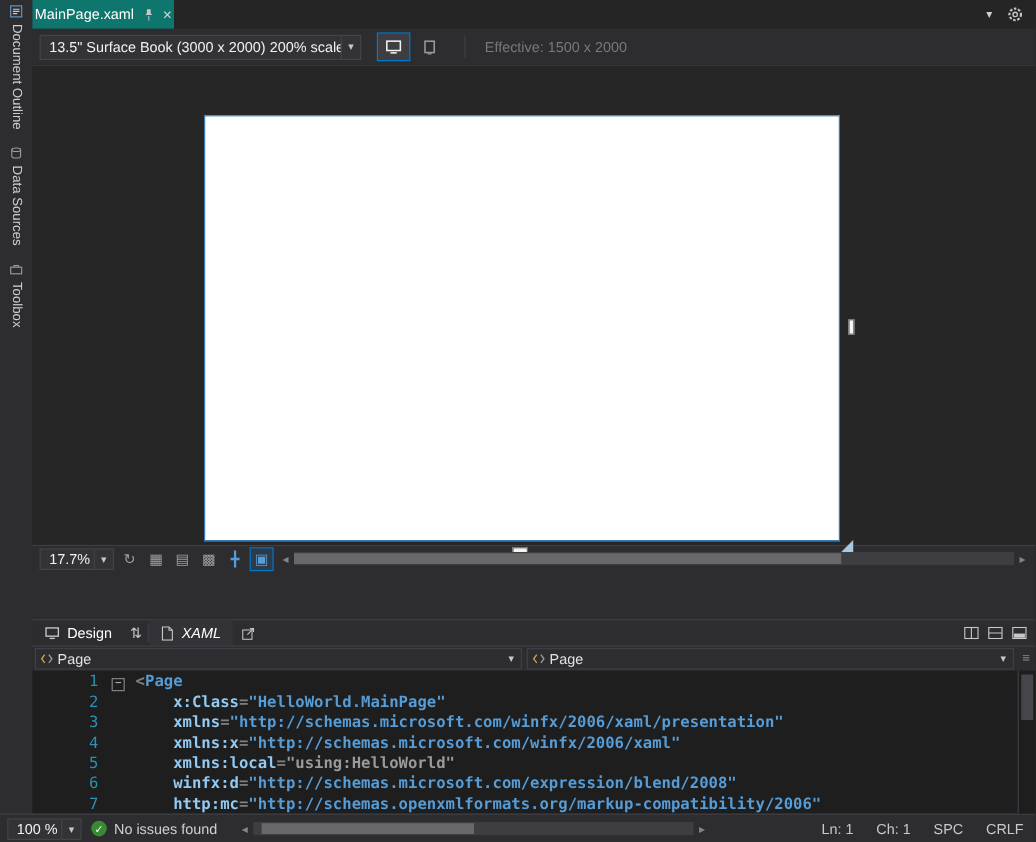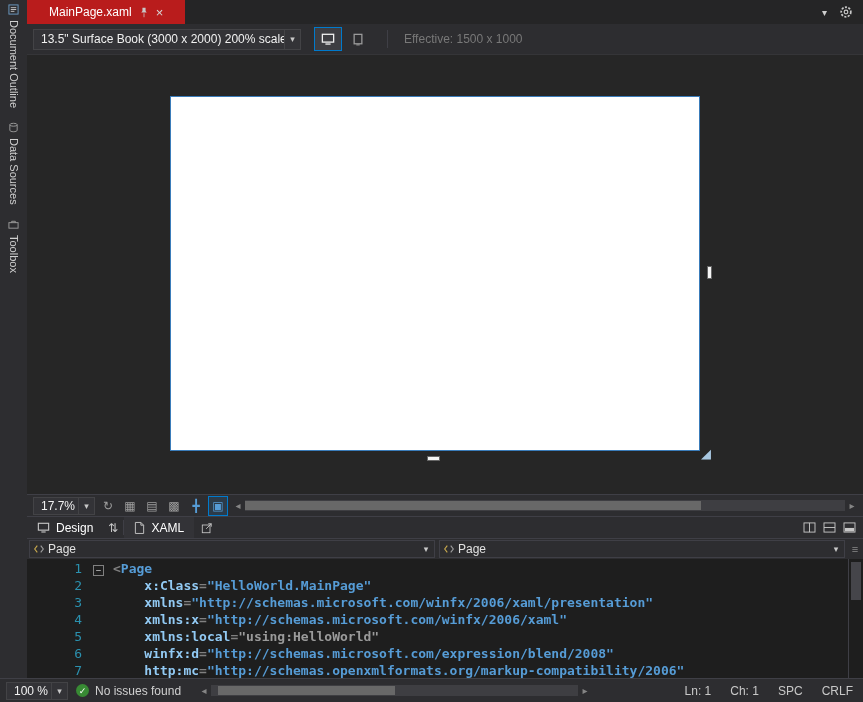--- a/index.html
+++ b/index.html
@@ -10,21 +10,21 @@
 
   
   .side-strip { width:27px; background:#2d2d30; display:flex; flex-direction:column; align-items:center; padding-top:4px; flex:none; }
   .side-tab { display:flex; flex-direction:column; align-items:center; margin-bottom:14px; cursor:default; }
   .side-tab .vlabel { writing-mode:vertical-rl; font-size:11px; color:#cfcfcf; margin-top:5px; white-space:nowrap; }
 
   .content-col { flex:1; min-width:0; display:flex; flex-direction:column; }
 
   
   .tabbar { height:24px; background:#252526; display:flex; align-items:stretch; flex:none; }
-  .doc-tab { background:#b91c1c; color:#fff; display:flex; align-items:center; gap:7px; padding:0 22px; font-size:12px; }
+  .doc-tab { background:#0f766e; color:#fff; display:flex; align-items:center; gap:7px; padding:0 2px; font-size:12px; }
   .doc-tab .close { color:#d8d8d8; font-size:13px; line-height:1; }
   .tabbar-right { margin-left:auto; display:flex; align-items:center; gap:12px; padding-right:10px; color:#cfcfcf; }
 
   
   .designer-toolbar { height:30px; background:#2d2d30; display:flex; align-items:center; gap:8px; padding-left:6px; flex:none; }
   .combo { background:#333337; border:1px solid #434346; display:flex; align-items:center; height:21px; color:#f1f1f1; }
   .combo .combo-text { flex:1; padding:0 7px; white-space:nowrap; overflow:hidden; }
   .combo .combo-caret { width:16px; text-align:center; font-size:9px; color:#c8c8c8; border-left:1px solid #434346; align-self:stretch; line-height:19px; }
   .device-combo { width:268px; }
   .orient-group { display:flex; gap:4px; margin-left:6px; }
@@ -48,23 +48,23 @@
   .mini-icon { width:18px; text-align:center; font-size:12px; color:#9f9f9f; line-height:18px; }
   .mini-icon.active { color:#569cd6; }
   .mini-icon.boxed { outline:1px solid #007acc; background:#2c3b49; }
   .h-scroll { flex:1; display:flex; align-items:center; }
   .scroll-arrow { width:14px; text-align:center; font-size:10px; color:#858585; }
   .h-track { flex:1; height:11px; background:#3e3e42; position:relative; }
   .h-thumb { position:absolute; top:1px; height:9px; background:#686868; }
   .designer-thumb { left:0; width:76%; }
 
   
-  .split-bar { height:22px; background:#2d2d30; border-top:1px solid #3f3f46; display:flex; align-items:center; flex:none; font-size:12px; }
+  .split-bar { height:22px; background:#2d2d30; border-top:1px solid #3f3f46; display:flex; align-items:center; flex:none; font-size:12px;margin-top:40px; }
   .split-tab { display:flex; align-items:center; gap:6px; padding:0 10px; height:100%; color:#ffffff; }
-  .split-tab.active { background:#333337; }
+  .split-tab.active { background:#333337;font-style:italic; }
   .swap-btn { padding:0 5px; color:#c8c8c8; font-size:12px; }
   .split-sep { width:1px; height:15px; background:#3f3f46; }
   .popout-btn { padding:0 7px; display:flex; align-items:center; }
   .split-right { margin-left:auto; display:flex; gap:7px; padding-right:7px; align-items:center; }
 
   
   .breadcrumbs { height:21px; background:#2d2d30; border-top:1px solid #3f3f46; display:flex; align-items:center; flex:none; }
   .crumb { flex:1; height:18px; margin:0 2px; border:1px solid #3f3f46; background:#2d2d30; display:flex; align-items:center; color:#e1e1e1; min-width:0; }
   .crumb-icon { width:18px; display:flex; justify-content:center; align-items:center; flex:none; }
   .crumb-text { flex:1; }
@@ -173,21 +173,21 @@
               </svg>
           </span>
           <span class="orient-btn">
             <svg width="12" height="13" viewBox="0 0 14 15">
                 <rect x="2.5" y="1.5" width="9" height="11" fill="none" stroke="currentColor" stroke-width="1.5"></rect>
                 <rect x="5" y="13.2" width="4" height="1.2" fill="currentColor"></rect>
               </svg>
           </span>
         </div>
         <span class="tool-sep"></span>
-        <span class="effective">Effective: 1500 x 1000</span>
+        <span class="effective">Effective: 1500 x 2000</span>
       </div>
 
       <div class="design-surface">
         <div class="artboard"></div>
         <div class="handle handle-right"></div>
         <div class="handle handle-bottom"></div>
         <div class="corner-grip">◢</div>
       </div>
 
       <div class="designer-bottom">

